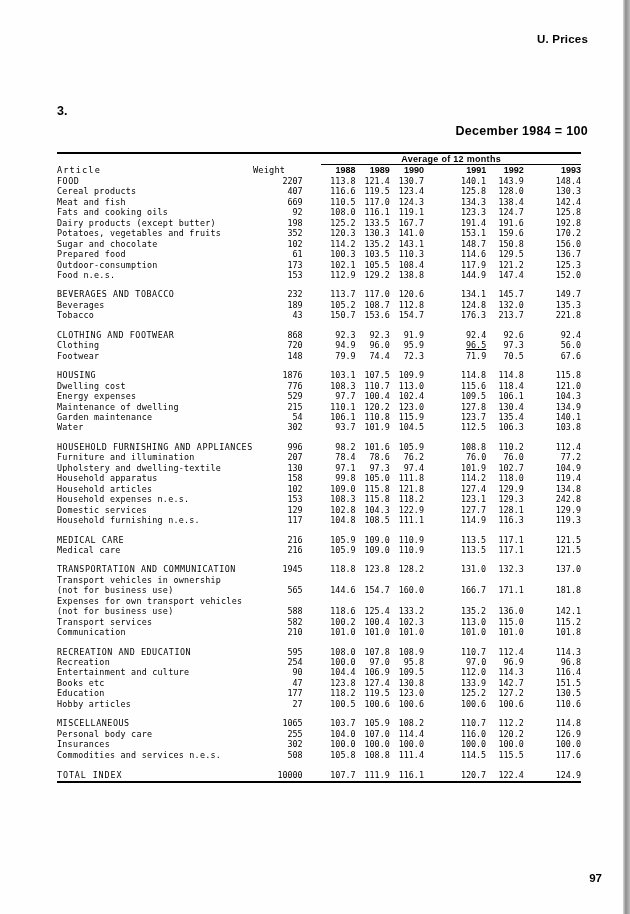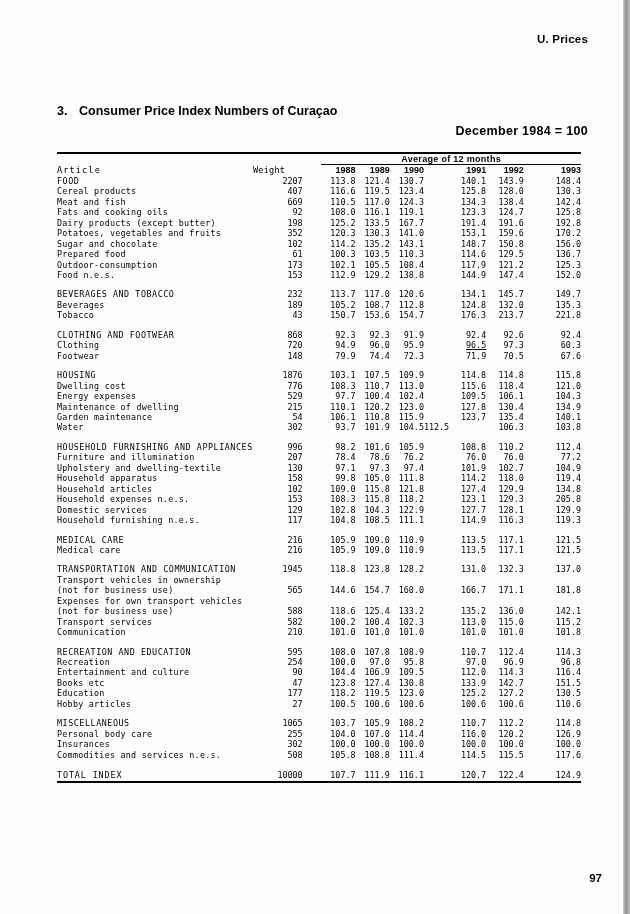--- a/index.html
+++ b/index.html
@@ -160,21 +160,20 @@
 
 <div class="page">
 
   <div class="edge-strip"></div>
 
   <div class="running-head">U. Prices</div>
 
   <div class="title-block">
     <span class="title-num">3.</span>
     <div class="title-lines">
-      <div>Consumer Price Index Numbers of Curaçao</div>
     </div>
   </div>
 
   <div class="base-note">December 1984 = 100</div>
 
   <div class="table-wrap">
     <div class="rule-top"></div>
     <table class="cpi">
       <colgroup>
         <col class="col-article">
@@ -365,21 +364,21 @@
           </tr>
           <tr>
             <td class="sub-name">Clothing</td>
             <td class="col-weight" style="text-align: right;">720</td>
             <td></td>
             <td style="text-align: right;">94.9</td>
             <td style="text-align: right;">96.0</td>
             <td style="text-align: right;">95.9</td>
             <td style="text-align: right; text-decoration: underline;">96.5</td>
             <td style="text-align: right;">97.3</td>
-            <td style="text-align: right;">60.3</td>
+            <td style="text-align: right;">56.0</td>
           </tr>
           <tr>
             <td class="sub-name">Footwear</td>
             <td class="col-weight" style="text-align: right;">148</td>
             <td></td>
             <td style="text-align: right;">79.9</td>
             <td style="text-align: right;">74.4</td>
             <td style="text-align: right;">72.3</td>
             <td style="text-align: right;">71.9</td>
             <td style="text-align: right;">70.5</td>
@@ -443,21 +442,21 @@
             <td style="text-align: right;">135.4</td>
             <td style="text-align: right;">140.1</td>
           </tr>
           <tr>
             <td class="sub-name">Water</td>
             <td class="col-weight" style="text-align: right;">302</td>
             <td></td>
             <td style="text-align: right;">93.7</td>
             <td style="text-align: right;">101.9</td>
             <td style="text-align: right;">104.5</td>
-            <td style="text-align: left;">112.5</td>
+            <td style="text-align: right;">112.5</td>
             <td style="text-align: right;">106.3</td>
             <td style="text-align: right;">103.8</td>
           </tr>
           <tr class="spacer-row">
             <td colspan="9"></td>
           </tr>
           <tr>
             <td class="grp-name">HOUSEHOLD FURNISHING AND APPLIANCES</td>
             <td class="col-weight" style="text-align: right;">996</td>
             <td></td>
@@ -514,21 +513,21 @@
           </tr>
           <tr>
             <td class="sub-name">Household expenses n.e.s.</td>
             <td class="col-weight" style="text-align: right;">153</td>
             <td></td>
             <td style="text-align: right;">108.3</td>
             <td style="text-align: right;">115.8</td>
             <td style="text-align: right;">118.2</td>
             <td style="text-align: right;">123.1</td>
             <td style="text-align: right;">129.3</td>
-            <td style="text-align: right;">205.8</td>
+            <td style="text-align: right;">242.8</td>
           </tr>
           <tr>
             <td class="sub-name">Domestic services</td>
             <td class="col-weight" style="text-align: right;">129</td>
             <td></td>
             <td style="text-align: right;">102.8</td>
             <td style="text-align: right;">104.3</td>
             <td style="text-align: right;">122.9</td>
             <td style="text-align: right;">127.7</td>
             <td style="text-align: right;">128.1</td>

